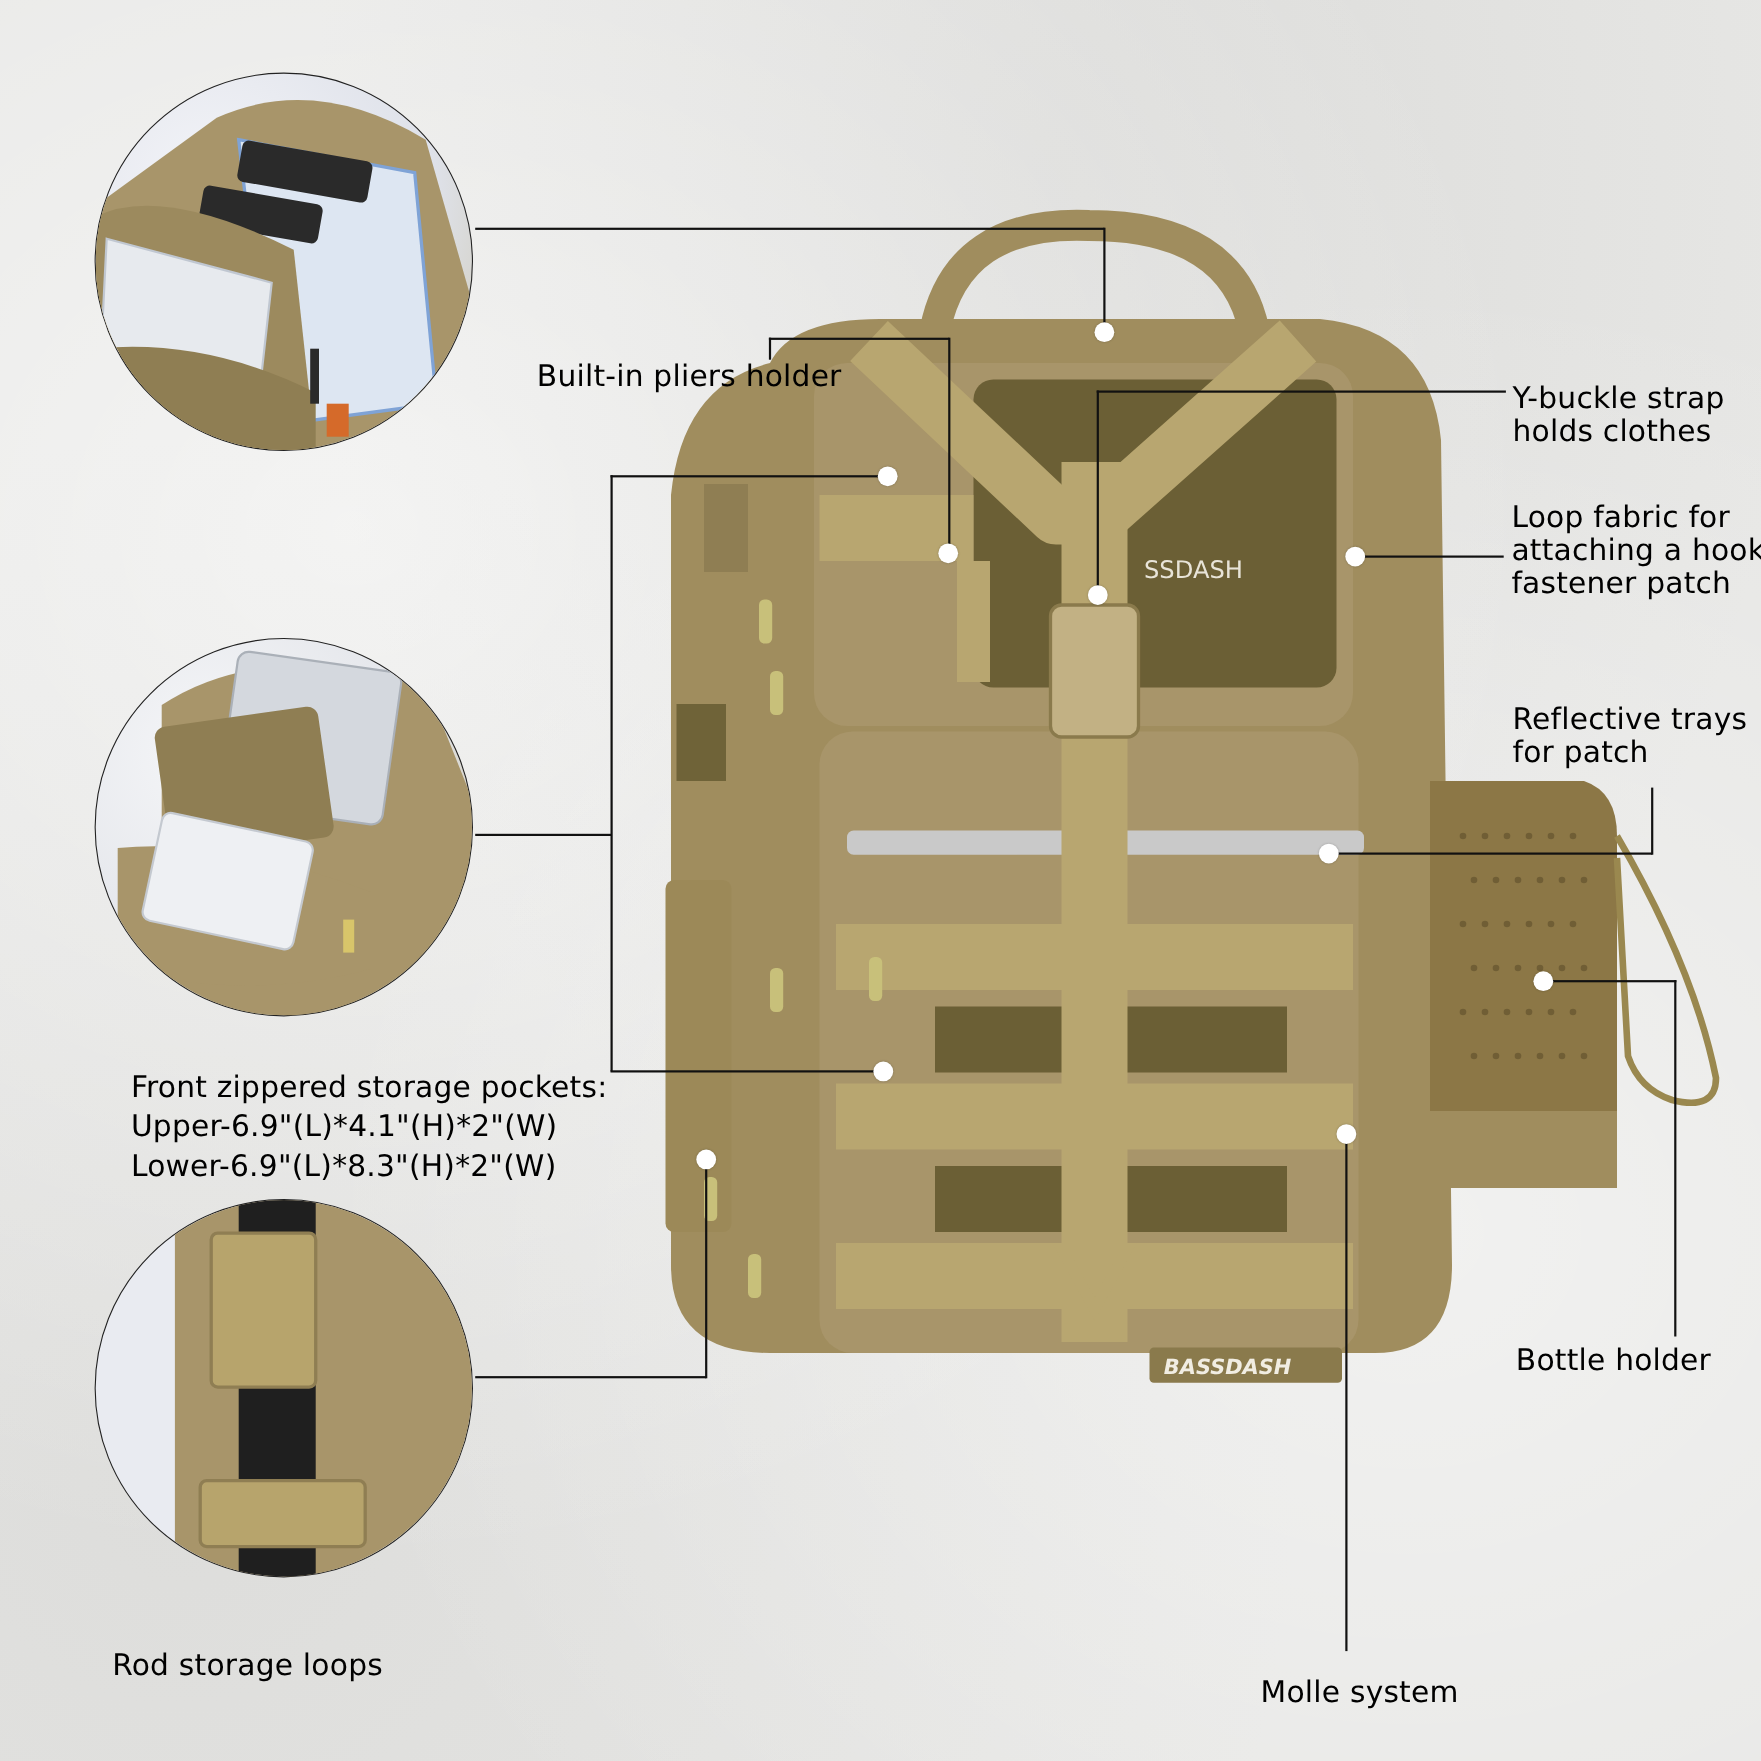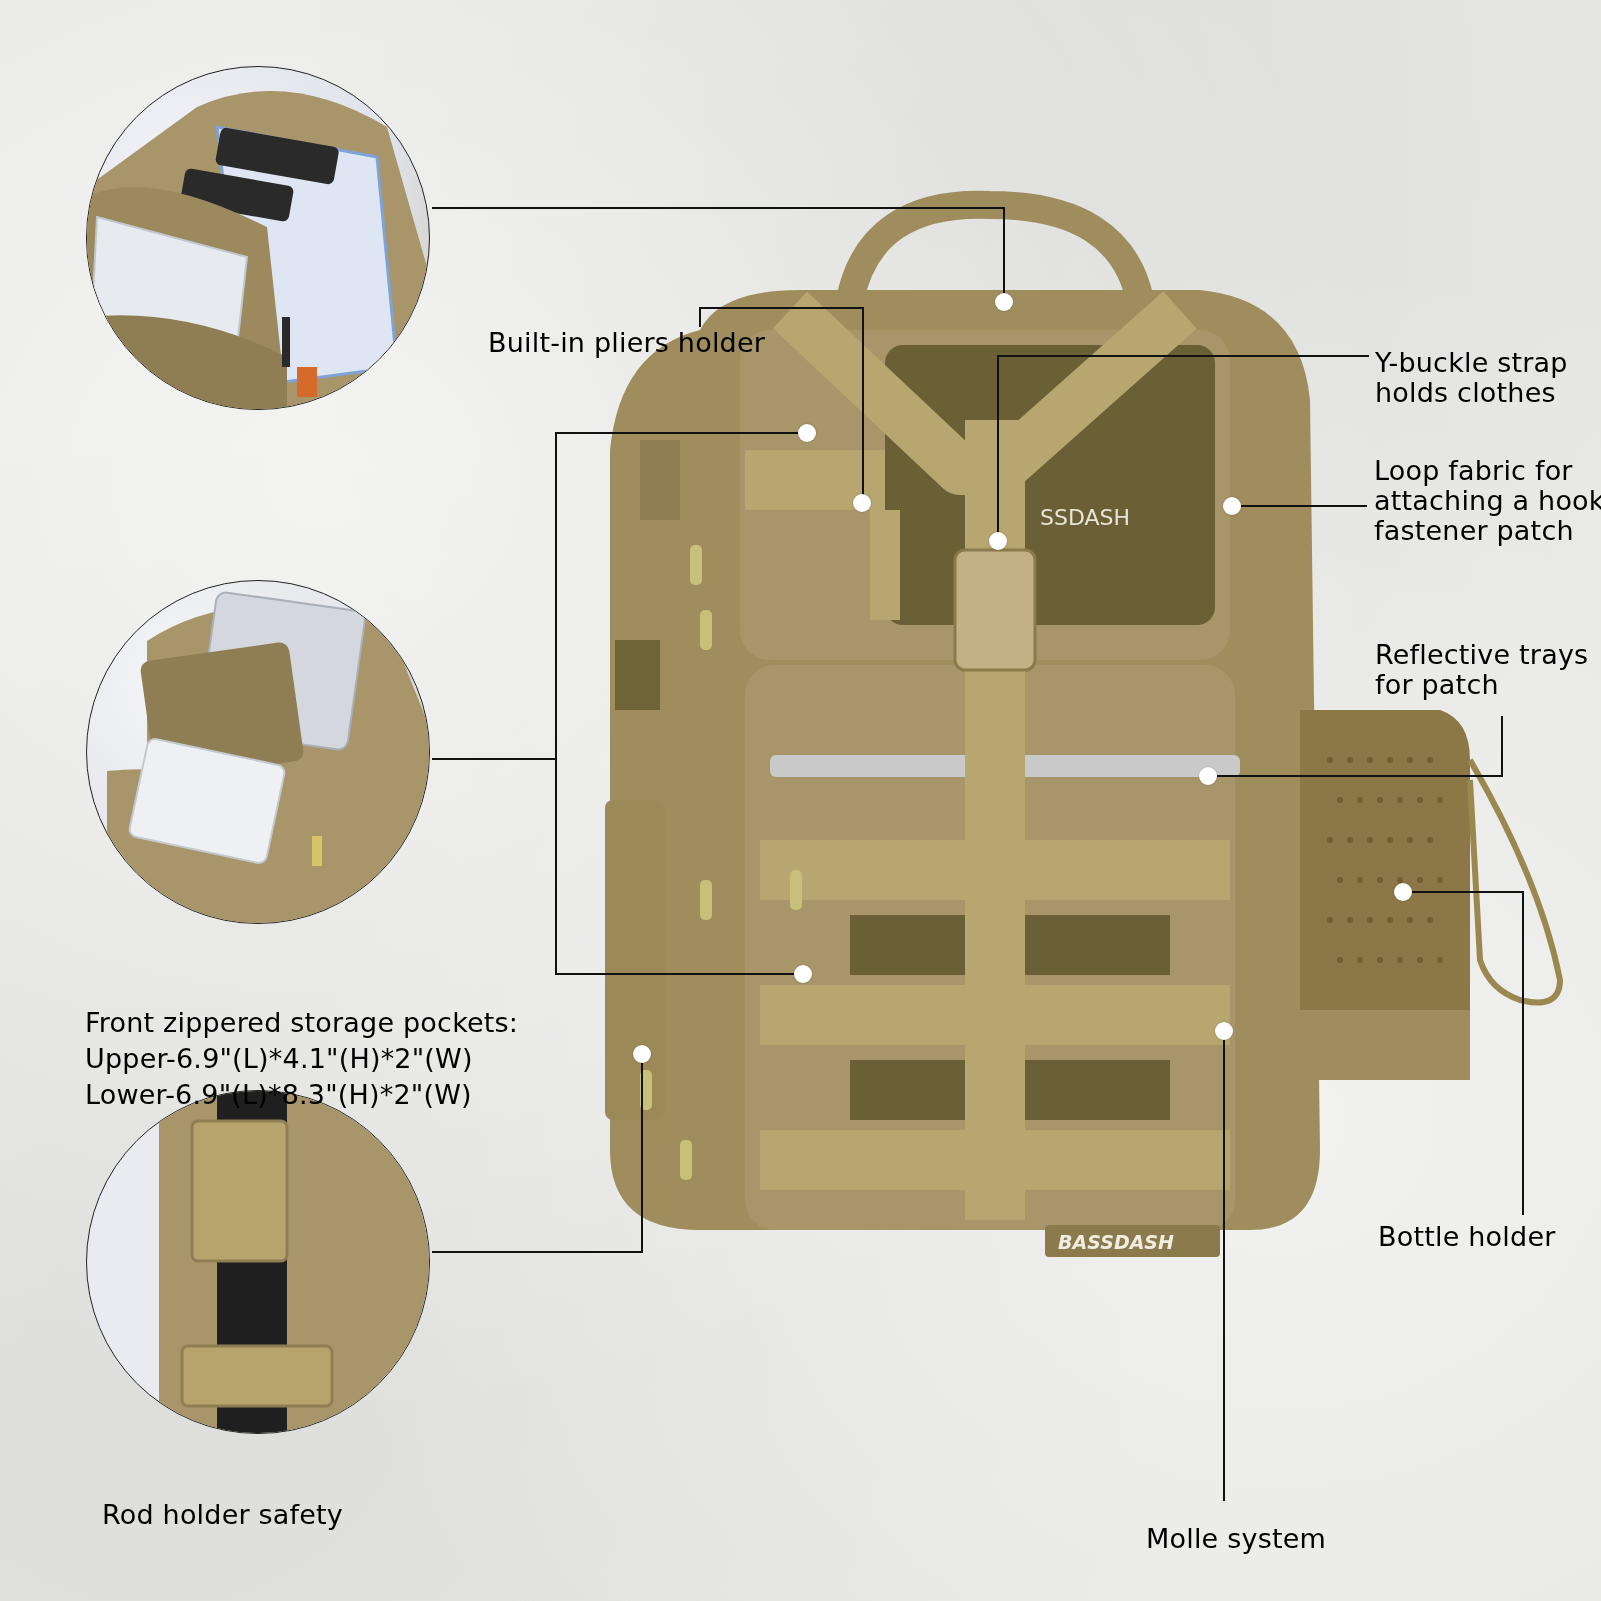--- a/index.html
+++ b/index.html
@@ -183,28 +183,28 @@
 <div class="line" style="left:1223px;top:1031px;width:2px;height:470px;"></div>
 <div class="dot" style="left:1224px;top:1031px;"></div>
 
 <div class="label" style="left:102px;top:452px;line-height:36px;">
 </div>
 
 <div class="label" style="left:488px;top:328px;">
   <div>Built-in pliers holder</div>
 </div>
 
-<div class="label" style="left:85px;top:971px;line-height:36px;margin-top:34px;">
+<div class="label" style="left:119px;top:971px;line-height:36px;">
   <div>Front zippered storage pockets:</div>
   <div>Upper-6.9"(L)*4.1"(H)*2"(W)</div>
   <div>Lower-6.9"(L)*8.3"(H)*2"(W)</div>
 </div>
 
 <div class="label" style="left:102px;top:1500px;">
-  <div>Rod holder safety</div>
+  <div>Rod storage loops</div>
 </div>
 
 <div class="label" style="left:1375px;top:328px;margin-top:20px;">
   <div>Y-buckle strap</div>
   <div>holds clothes</div>
 </div>
 
 <div class="label" style="left:1374px;top:456px;">
   <div>Loop fabric for</div>
   <div>attaching a hook</div>

